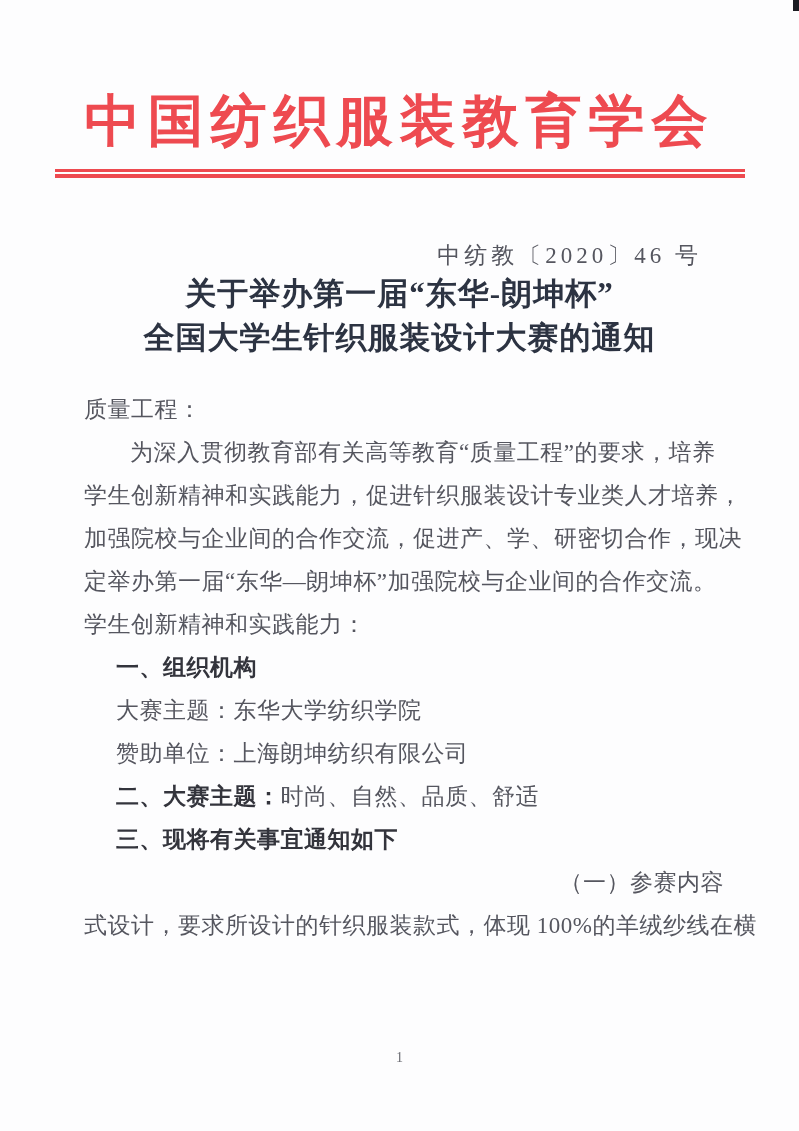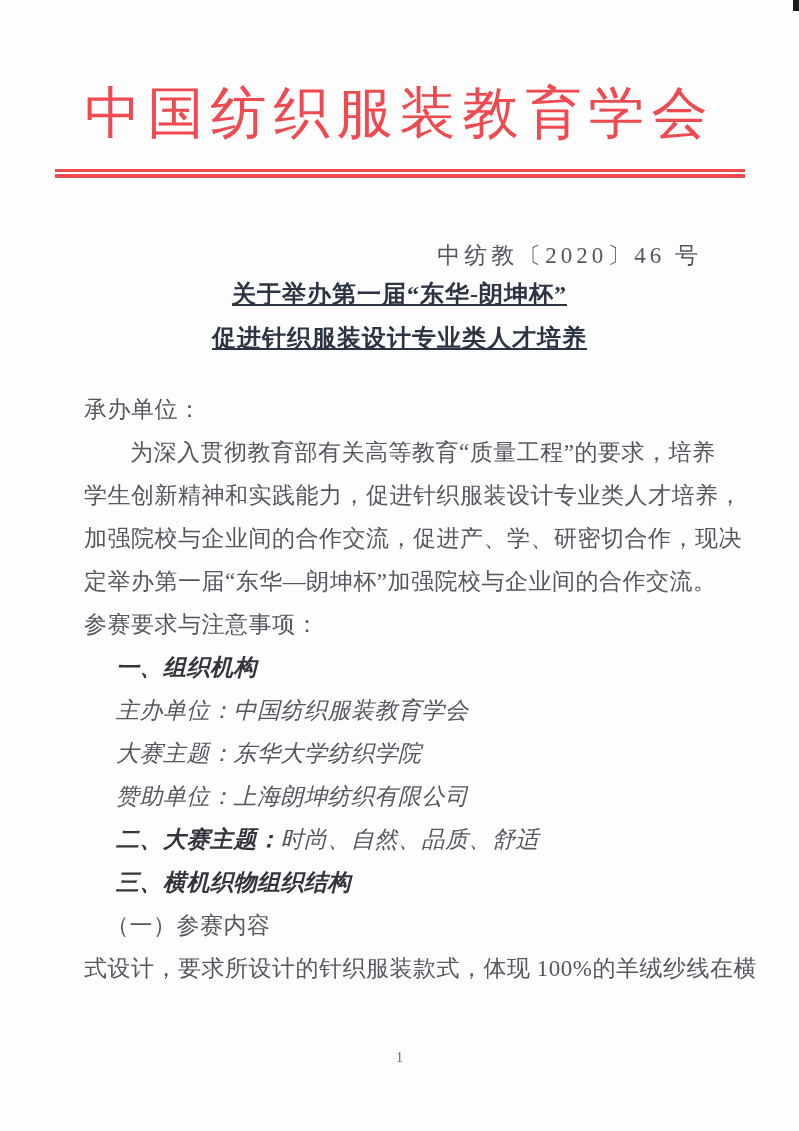--- a/index.html
+++ b/index.html
@@ -8,23 +8,23 @@
     width:799px;height:1131px;
     background:#fdfdfe;
     overflow:hidden;
     font-family:"Liberation Serif","DejaVu Serif",serif;
   }
   .scan-mark-tr{
     position:absolute;top:0;right:0;width:6px;height:11px;
     background:#1a1c22;
   }
   .letterhead{
-    position:absolute;top:76px;left:0;right:0;
+    position:absolute;top:84px;left:0;right:0;
     text-align:center;
-    font-size:56px;font-weight:400;
+    font-size:56px;font-weight:700;
     letter-spacing:7px;
     color:var(--header-red,#ee4a50);
     white-space:nowrap;
   }
   .red-rule{
     position:absolute;top:169px;left:55px;width:690px;height:9px;
     background:linear-gradient(
       to bottom,
       var(--header-red,#ee4a50) 0 3px,
       #ffffff 3px 5px,
@@ -33,37 +33,36 @@
   .doc-number{
     position:absolute;top:240px;left:0;right:97px;
     text-align:right;
     font-size:23px;
     letter-spacing:4px;
     color:var(--body-ink,#55565f);
   }
   .doc-title{
     position:absolute;top:272px;left:0;right:0;
     text-align:center;
-    font-size:24px;font-weight:700;
+    font-size:31px;font-weight:700;
     letter-spacing:1px;
     line-height:44px;
     color:var(--title-ink,#2c3342);
-    text-decoration:underline;
   }
   .body-block{
     position:absolute;top:388px;left:84px;width:640px;
     font-size:23px;
     letter-spacing:0.5px;
     line-height:43px;
     color:var(--body-ink,#55565f);
   }
   .row{white-space:nowrap;}
   .indent-2{padding-left:46px;}
-  .indent-h{padding-left:32px;font-style:italic;}
-  .indent-s{padding-left:22px;}
+  .indent-h{padding-left:32px;}
+  .indent-s{padding-left:22px;text-align:right;}
   .hei{
     font-family:"Liberation Sans","DejaVu Sans",sans-serif;
     font-weight:700;
     color:#33343c;
   }
   .page-number{
     position:absolute;top:1050px;left:0;right:0;
     text-align:center;
     font-size:14px;
     color:#6a6b72;
@@ -77,40 +76,39 @@
   <div class="scan-mark-tr"></div>
 
   <div class="letterhead">中国纺织服装教育学会</div>
 
   <div class="red-rule"></div>
 
   <div class="doc-number">中纺教〔2020〕46 号</div>
 
   <div class="doc-title">
     <div class="row">关于举办第一届“东华-朗坤杯”</div>
-    <div class="row">促进针织服装设计专业类人才培养</div>
+    <div class="row">全国大学生针织服装设计大赛的通知</div>
   </div>
 
   <div class="body-block">
-    <div class="row">承办单位：</div>
+    <div class="row">质量工程：</div>
 
     <div class="row indent-2">为深入贯彻教育部有关高等教育“质量工程”的要求，培养</div>
     <div class="row">学生创新精神和实践能力，促进针织服装设计专业类人才培养，</div>
     <div class="row">加强院校与企业间的合作交流，促进产、学、研密切合作，现决</div>
     <div class="row">定举办第一届“东华—朗坤杯”加强院校与企业间的合作交流。</div>
-    <div class="row">参赛要求与注意事项：</div>
+    <div class="row">学生创新精神和实践能力：</div>
 
     <div class="row indent-h hei">一、组织机构</div>
-    <div class="row indent-h">主办单位：中国纺织服装教育学会</div>
     <div class="row indent-h">大赛主题：东华大学纺织学院</div>
     <div class="row indent-h">赞助单位：上海朗坤纺织有限公司</div>
 
     <div class="row indent-h"><span class="hei">二、大赛主题：</span><span>时尚、自然、品质、舒适</span></div>
 
-    <div class="row indent-h hei">三、横机织物组织结构</div>
+    <div class="row indent-h hei">三、现将有关事宜通知如下</div>
     <div class="row indent-s">（一）参赛内容</div>
 
     <div class="row">式设计，要求所设计的针织服装款式，体现 100%的羊绒纱线在横</div>
   </div>
 
   <div class="page-number">1</div>
 
 </div>
 
 </body></html>

